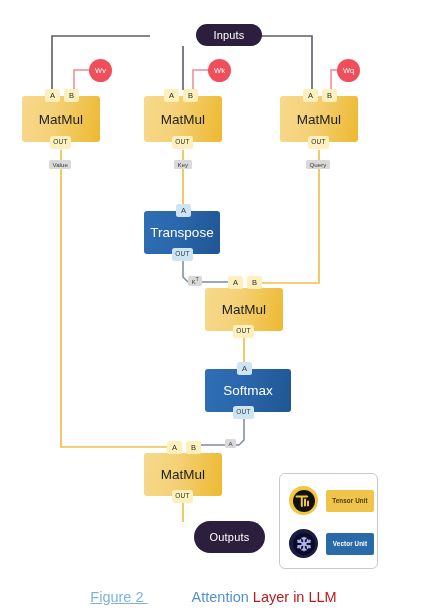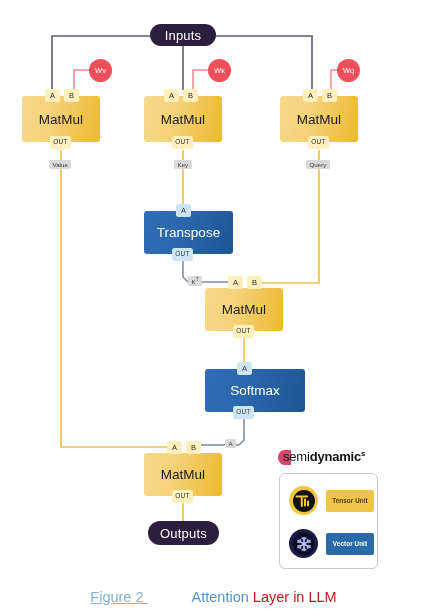--- a/index.html
+++ b/index.html
@@ -19,27 +19,28 @@
     width: 427px; height: 616px;
     pointer-events: none;
   }
 
   
   .pill {
     position: absolute;
     background: #2b1f3d;
     color: #ffffff;
     border-radius: 999px;
-    font-size: 13px;
+    font-size: 11px;
     font-weight: 400;
     display: flex;
     align-items: center;
     justify-content: center;
     letter-spacing: .2px;
     z-index: 6;
+    margin-left: 46px;
   }
 
   
   .wcircle {
     position: absolute;
     width: 23px; height: 23px;
     border-radius: 50%;
     background: #ef4f5b;
     color: #ffffff;
     font-size: 7.5px;
@@ -271,21 +272,21 @@
   <div class="port yellow" style="left:322px; top:89px;">
     <span>B</span>
   </div>
   <div class="port yellow out" style="left:308px; top:136px; min-width:21px;">
     <span>OUT</span>
   </div>
   <div class="slabel" style="left:306px; top:160px;">
     <span>Query</span>
   </div>
 
-  <div class="block op" style="left:144px; top:211px; width:89px; height:43px;">
+  <div class="block op" style="left:144px; top:211px; width:76px; height:43px;">
     <span>Transpose</span>
   </div>
   <div class="port blue" style="left:176px; top:204px;">
     <span>A</span>
   </div>
   <div class="port blue out" style="left:172px; top:248px; min-width:21px;">
     <span>OUT</span>
   </div>
   <div class="slabel" style="left:188px; top:276px;">
     <span>K</span><sup>T</sup>
@@ -297,21 +298,21 @@
   <div class="port yellow" style="left:228px; top:276px;">
     <span>A</span>
   </div>
   <div class="port yellow" style="left:247px; top:276px;">
     <span>B</span>
   </div>
   <div class="port yellow out" style="left:233px; top:325px; min-width:21px;">
     <span>OUT</span>
   </div>
 
-  <div class="block op" style="left:205px; top:369px; width:100px; height:43px;">
+  <div class="block op" style="left:205px; top:369px; width:86px; height:43px;">
     <span>Softmax</span>
   </div>
   <div class="port blue" style="left:237px; top:362px;">
     <span>A</span>
   </div>
   <div class="port blue out" style="left:233px; top:406px; min-width:21px;">
     <span>OUT</span>
   </div>
   <div class="slabel" style="left:225px; top:439px;">
     <span>A</span>
@@ -323,28 +324,24 @@
   <div class="port yellow" style="left:167px; top:441px;">
     <span>A</span>
   </div>
   <div class="port yellow" style="left:186px; top:441px;">
     <span>B</span>
   </div>
   <div class="port yellow out" style="left:172px; top:490px; min-width:21px;">
     <span>OUT</span>
   </div>
 
-  <div class="pill" style="left:148px; top:521px; width:71px; height:24px;">
+  <div class="pill" style="left:148px; top:521px; width:71px; height:32px;">
     <span>Outputs</span>
   </div>
 
-  <div id="brand">
-    <span class="brand-dot"></span>
-    <span class="brand-text"><span>s</span><span>emi</span><b>dynamic</b><sup>s</sup></span>
-  </div>
 
   <div id="legend">
 
     <div class="lrow r0">
       <span class="licon tensor">
         <svg width="24" height="24" viewBox="0 0 24 24">
           <circle cx="12" cy="12" r="11" fill="#111111"></circle>
           <path d="M4.5 7.5 L15 7.5 M9.8 7.5 L9.8 17 M13 10.5 L13 16.5 M16 12.5 L16 16.5" stroke="#f2c73c" stroke-width="2" stroke-linecap="round" fill="none"></path>
           <path d="M12.2 5.2 L17.4 8.6 L15 7.5 Z" fill="#f2c73c"></path>
         </svg>

